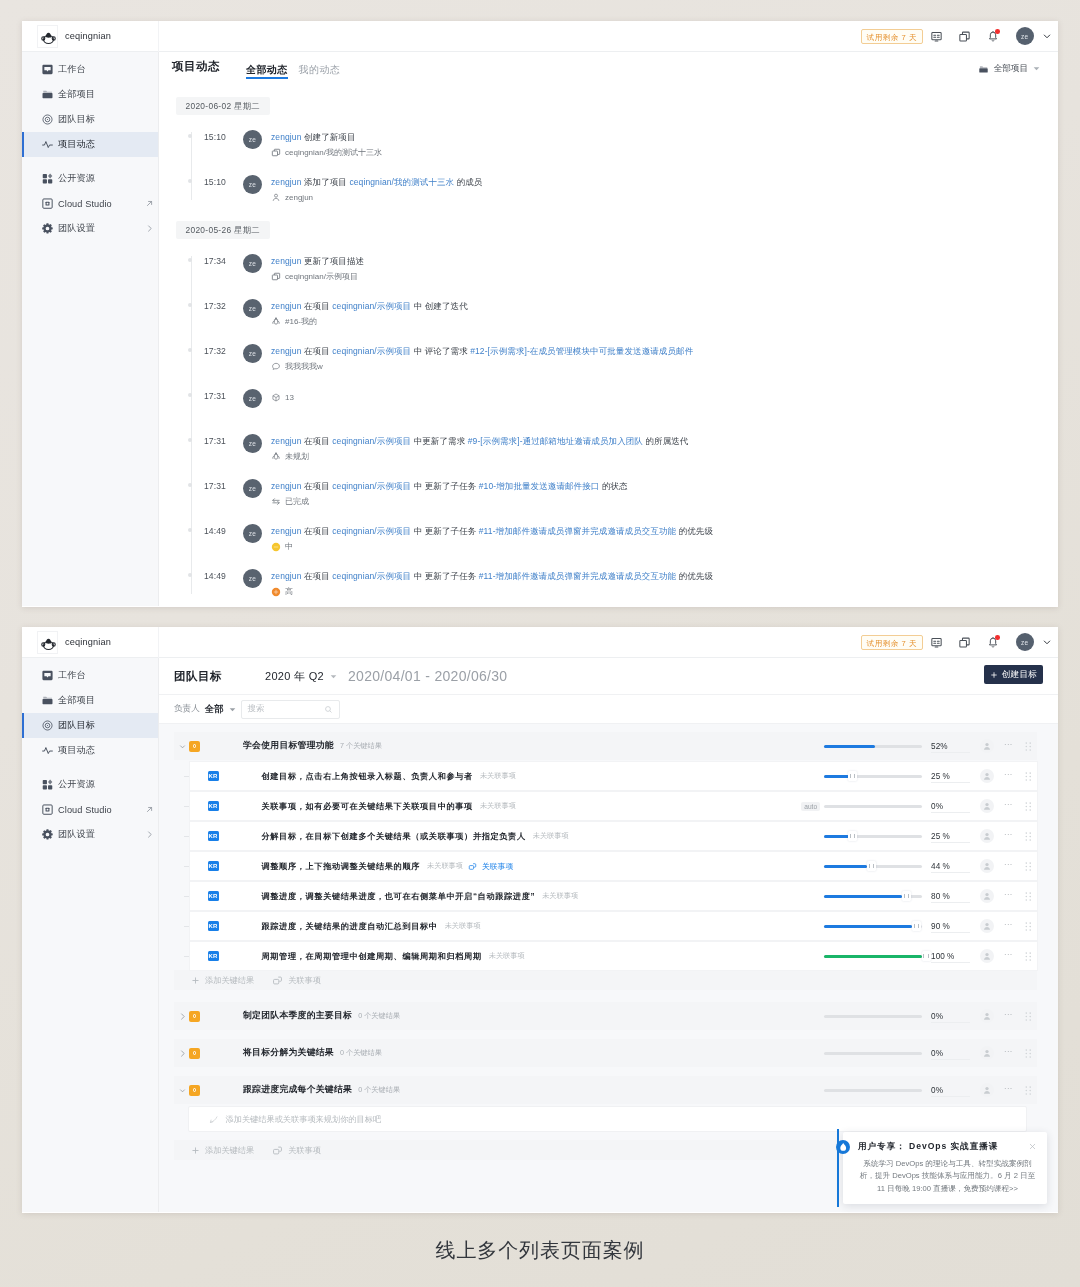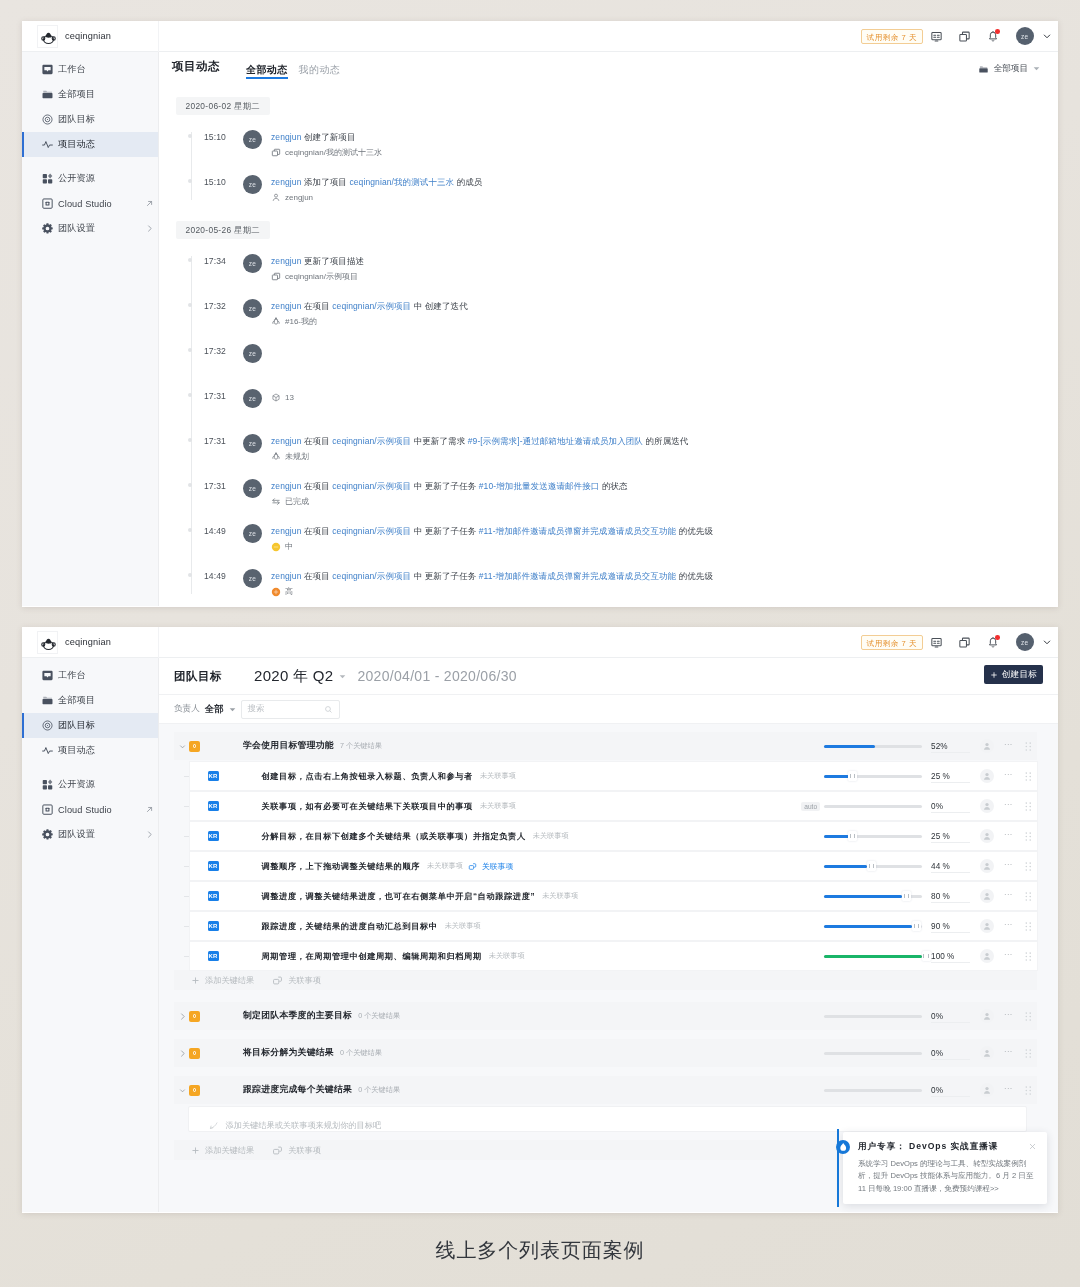--- a/index.html
+++ b/index.html
@@ -96,21 +96,21 @@
   .fline a { color: #4080c9; text-decoration: none; }
   .fuser { color: #4080c9; }
   .fsub { display: flex; align-items: center; margin-top: 3px; font-size: 8px; color: #70767d; }
   .fsub .subico { width: 10px; height: 10px; margin-right: 4px; color: #70767d;
                   display: flex; align-items: center; justify-content: center; flex: none; }
 
   
   .main2 { flex: 1; background: #fff; position: relative; }
   .m2head { display: flex; align-items: center; height: 36px; padding-left: 15px; }
   .m2title { font-size: 11.5px; font-weight: bold; color: #21252c; letter-spacing: .5px; }
-  .m2quarter { font-size: 15px; color: #23272e; margin-left: 32px; letter-spacing: .3px; }
+  .m2quarter { font-size: 11px; color: #23272e; margin-left: 43px; letter-spacing: .3px; }
   .m2qcaret { color: #b4b8bd; margin-left: 6px; display: flex; }
   .m2range { font-size: 14px; color: #9ba0a7; margin-left: 11px; letter-spacing: .3px; }
   .m2btn { position: absolute; right: 15px; top: 7px; height: 19px; background: #25314b; color: #fff;
            font-size: 8.6px; border-radius: 2px; padding: 0 6px; display: flex;
            align-items: center; letter-spacing: .2px; margin-left: 40px; }
   .m2btn .plus { margin-right: 4px; display: flex; }
   .m2btn .plus svg { width: 8px; height: 8px; }
   .m2filter { display: flex; align-items: center; height: 30px; padding-left: 15px;
               border-top: 1px solid #f0f1f3; border-bottom: 1px solid #f0f1f3; }
   .m2flabel { font-size: 8.6px; color: #8a9097; }
@@ -174,28 +174,28 @@
   .okrrow { margin-top: 2px; margin-left: 16.5px; padding-left: 3.5px; position: relative;
              box-shadow: 0 0 0 1px #f2f3f5; }
   .okrrow:before { content: ""; position: absolute; left: -6.5px; top: 50%; width: 5.5px;
                    height: 1px; background: #e3e5e8; }
   .oadd { display: flex; align-items: center; height: 20px; padding-left: 17.5px;
           background: #f4f5f7; }
   .oadd .oaitem { display: flex; align-items: center; font-size: 8.2px; color: #b6bbbf;
                   margin-right: 18px; }
   .oadd .oaitem .aico { margin-right: 5px; display: flex; }
   .oempty { margin: 2px 10px 8px 14.5px; border: 1px solid #f0f1f3; border-radius: 2px;
-            height: 26px; display: flex; align-items: flex-end; padding-left: 18.5px;
+            height: 26px; display: flex; align-items: center; padding-left: 18.5px;
             font-size: 8.2px; color: #b6bbbf; background: #fff; }
   .oempty .eico { margin-right: 7px; color: #c9cdd1; display: flex; }
 
   
   .toast { position: absolute; right: 11px; bottom: 8px; width: 204px; background: #fff;
            box-shadow: 0 2px 8px rgba(40,50,70,.14); border-radius: 2px;
-           padding: 8px 10px 9px 14px; }
+           padding: 8px 10px 9px 14px; text-align: center; }
   .toast:before { content: ""; position: absolute; left: -6px; top: -3px; bottom: -3px; width: 1.8px;
                   background: #1678d8; }
   .toast-head { display: flex; align-items: center; }
   .toast-ico { width: 14px; height: 14px; border-radius: 50%; background: #1678d8;
                margin-left: -21px; margin-right: 8px; flex: none; display: flex;
                align-items: center; justify-content: center; }
   .toast-title { font-size: 8.6px; font-weight: bold; color: #23272e; letter-spacing: .95px; }
   .toast-close { margin-left: auto; color: #b7bbc0; display: flex; }
   .toast-body { font-size: 7.6px; color: #73797f; line-height: 12.5px; margin-top: 4px;
                 margin-left: 1px; }
@@ -434,20 +434,37 @@
                           <path d="M8.2 10.2L4.6 13v4.6M15.8 10.2l3.6 2.8v4.6"></path>
                         </svg>
                       </span>
               <span>#16-我的</span>
             </div>
           </div>
         </div>
         <div class="fitem">
           <div class="ftime">17:32</div>
           <div class="favatar">ze</div>
+          <div class="fbody">
+            <div class="fline">
+              <span class="fuser">zengjun</span>
+              <span> 在项目 </span>
+              <a href="#">ceqingnian/示例项目</a>
+              <span> 中 评论了需求 </span>
+              <a href="#">#12-[示例需求]-在成员管理模块中可批量发送邀请成员邮件</a>
+            </div>
+            <div class="fsub">
+              <span class="subico">
+                        <svg width="11" height="11" viewBox="0 0 24 24" fill="none" stroke="currentColor" stroke-width="1.7">
+                          <path d="M12 4.4c4.6 0 8.2 2.9 8.2 6.6s-3.6 6.6-8.2 6.6c-.9 0-1.8-.1-2.6-.3L5 19l1-2.9c-1.4-1.2-2.2-2.8-2.2-4.6 0-3.7 3.6-7.1 8.2-7.1z"></path>
+                        </svg>
+                      </span>
+              <span>我我我我w</span>
+            </div>
+          </div>
         </div>
         <div class="fitem">
           <div class="ftime">17:31</div>
           <div class="favatar">ze</div>
           <div class="fbody">
             <div class="fsub">
               <span class="subico">
                         <svg width="11" height="11" viewBox="0 0 24 24" fill="none" stroke="currentColor" stroke-width="1.6">
                           <path d="M12 3.6l7.4 4.2v8.4L12 20.4 4.6 16.2V7.8z"></path>
                           <path d="M12 12l7.4-4.2M12 12v8.4M12 12L4.6 7.8"></path>

